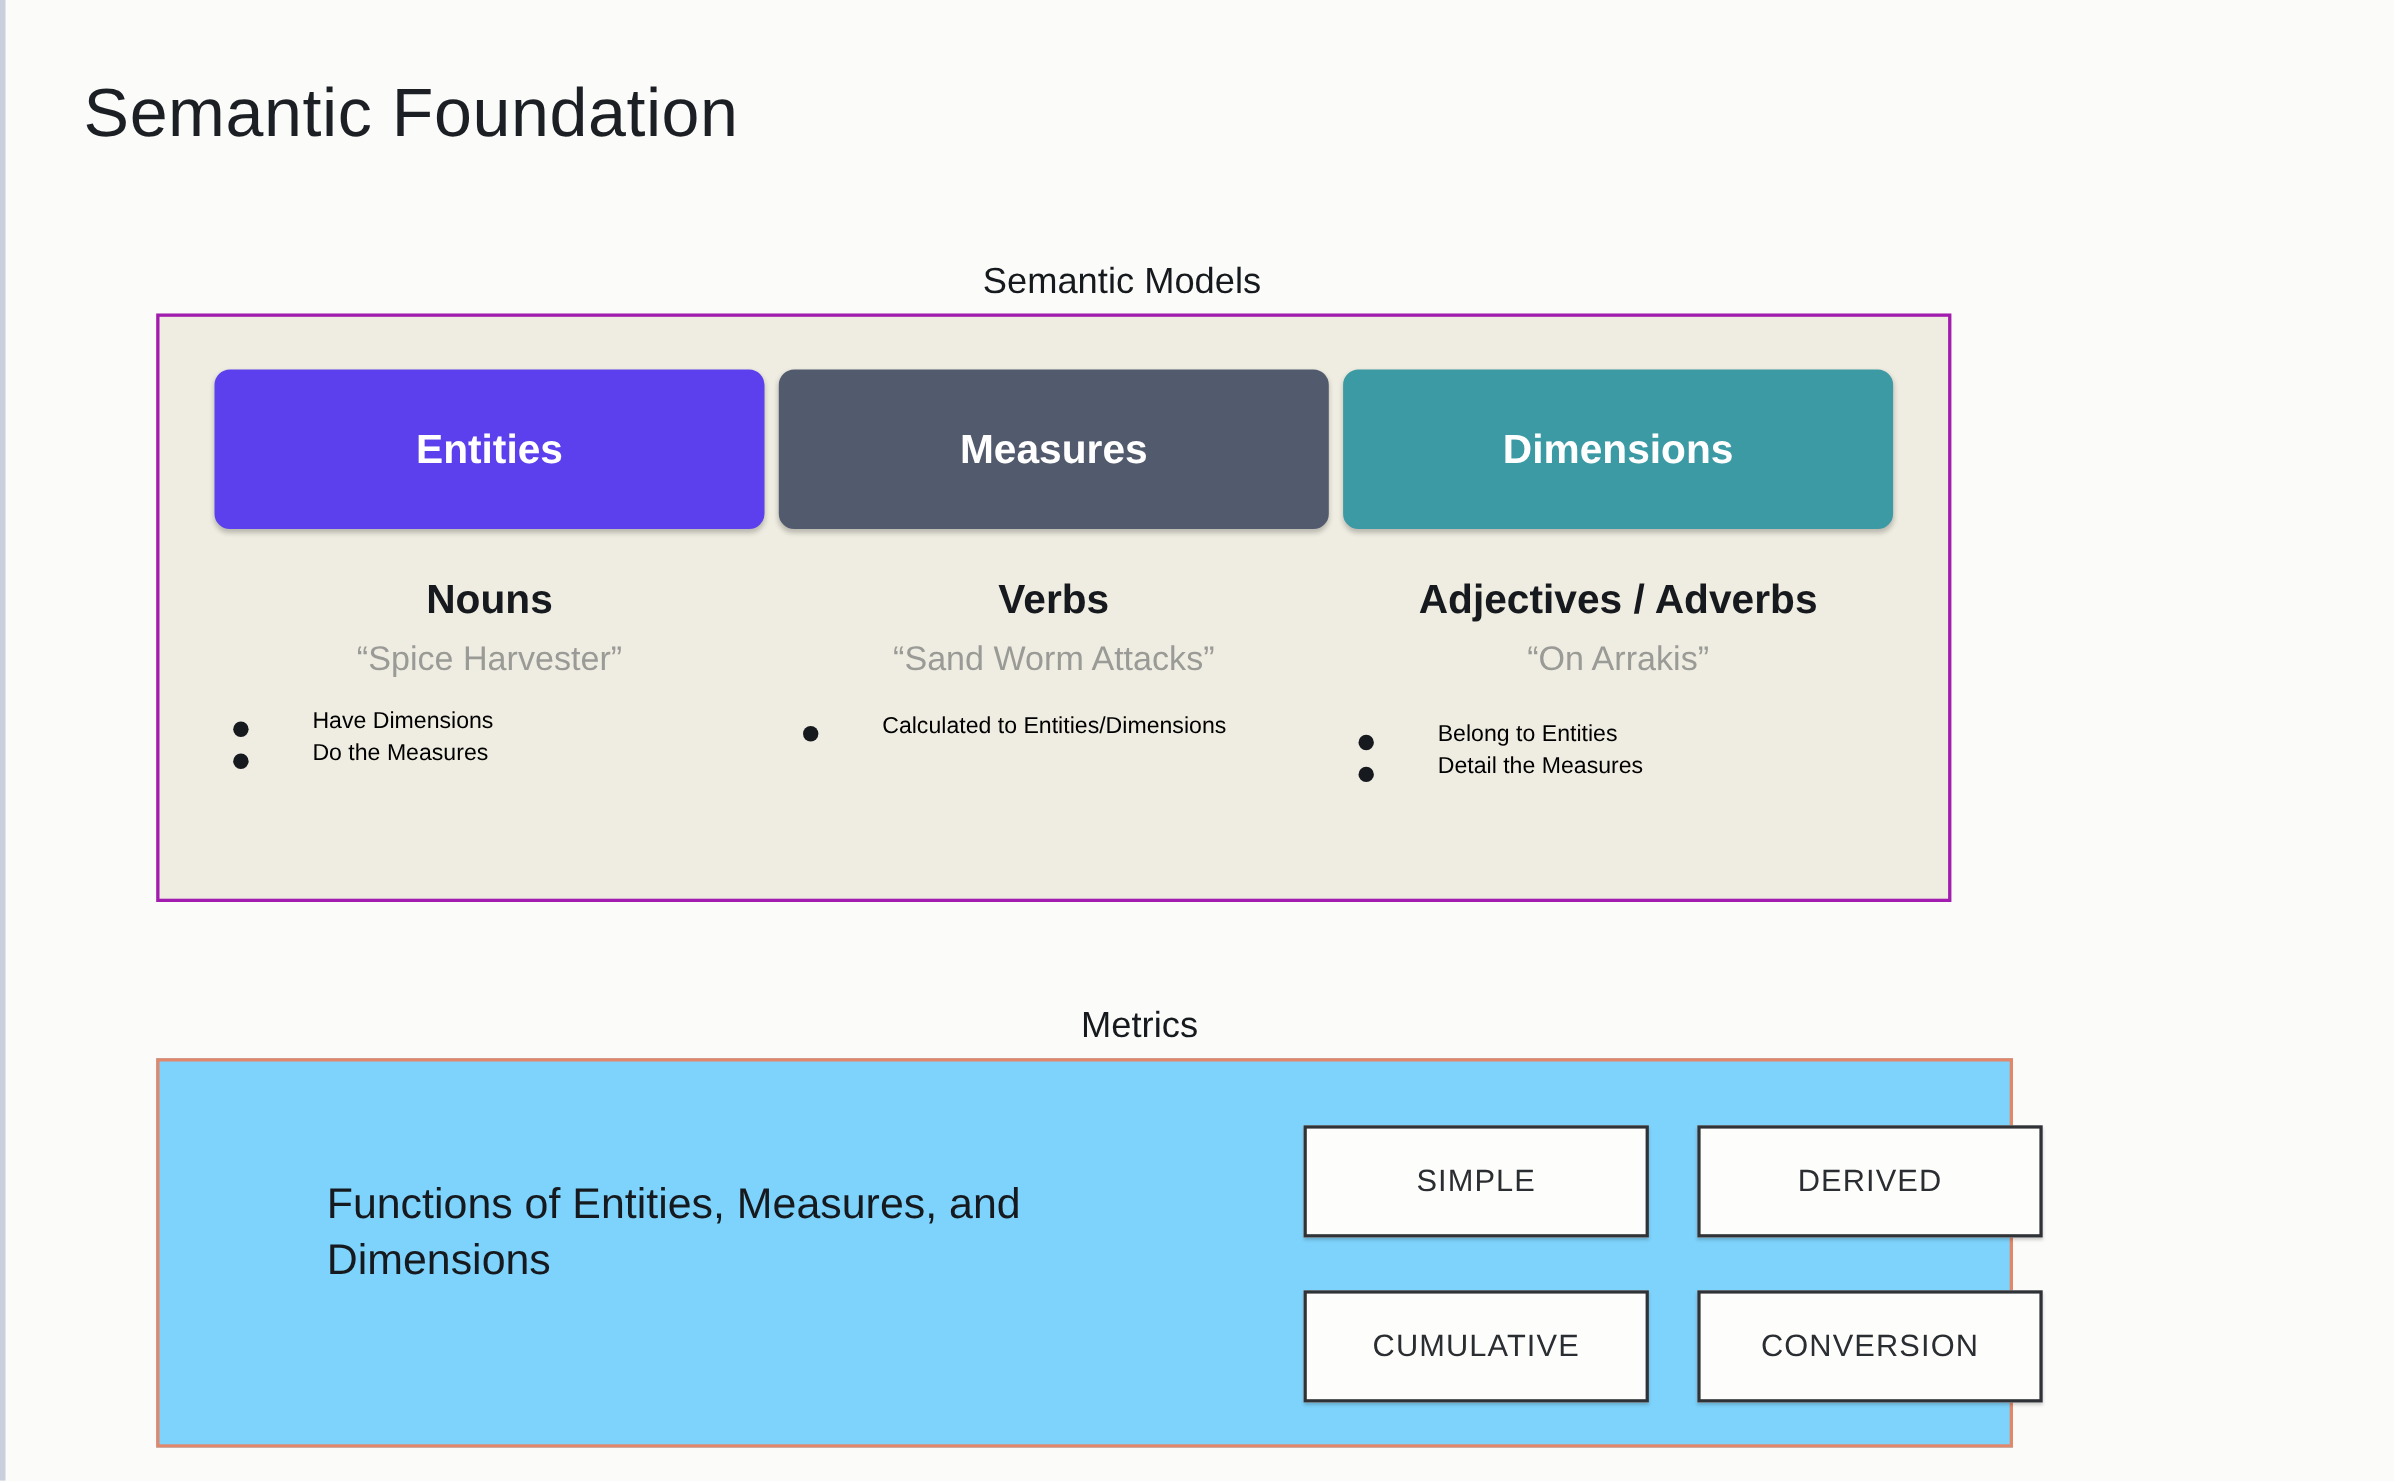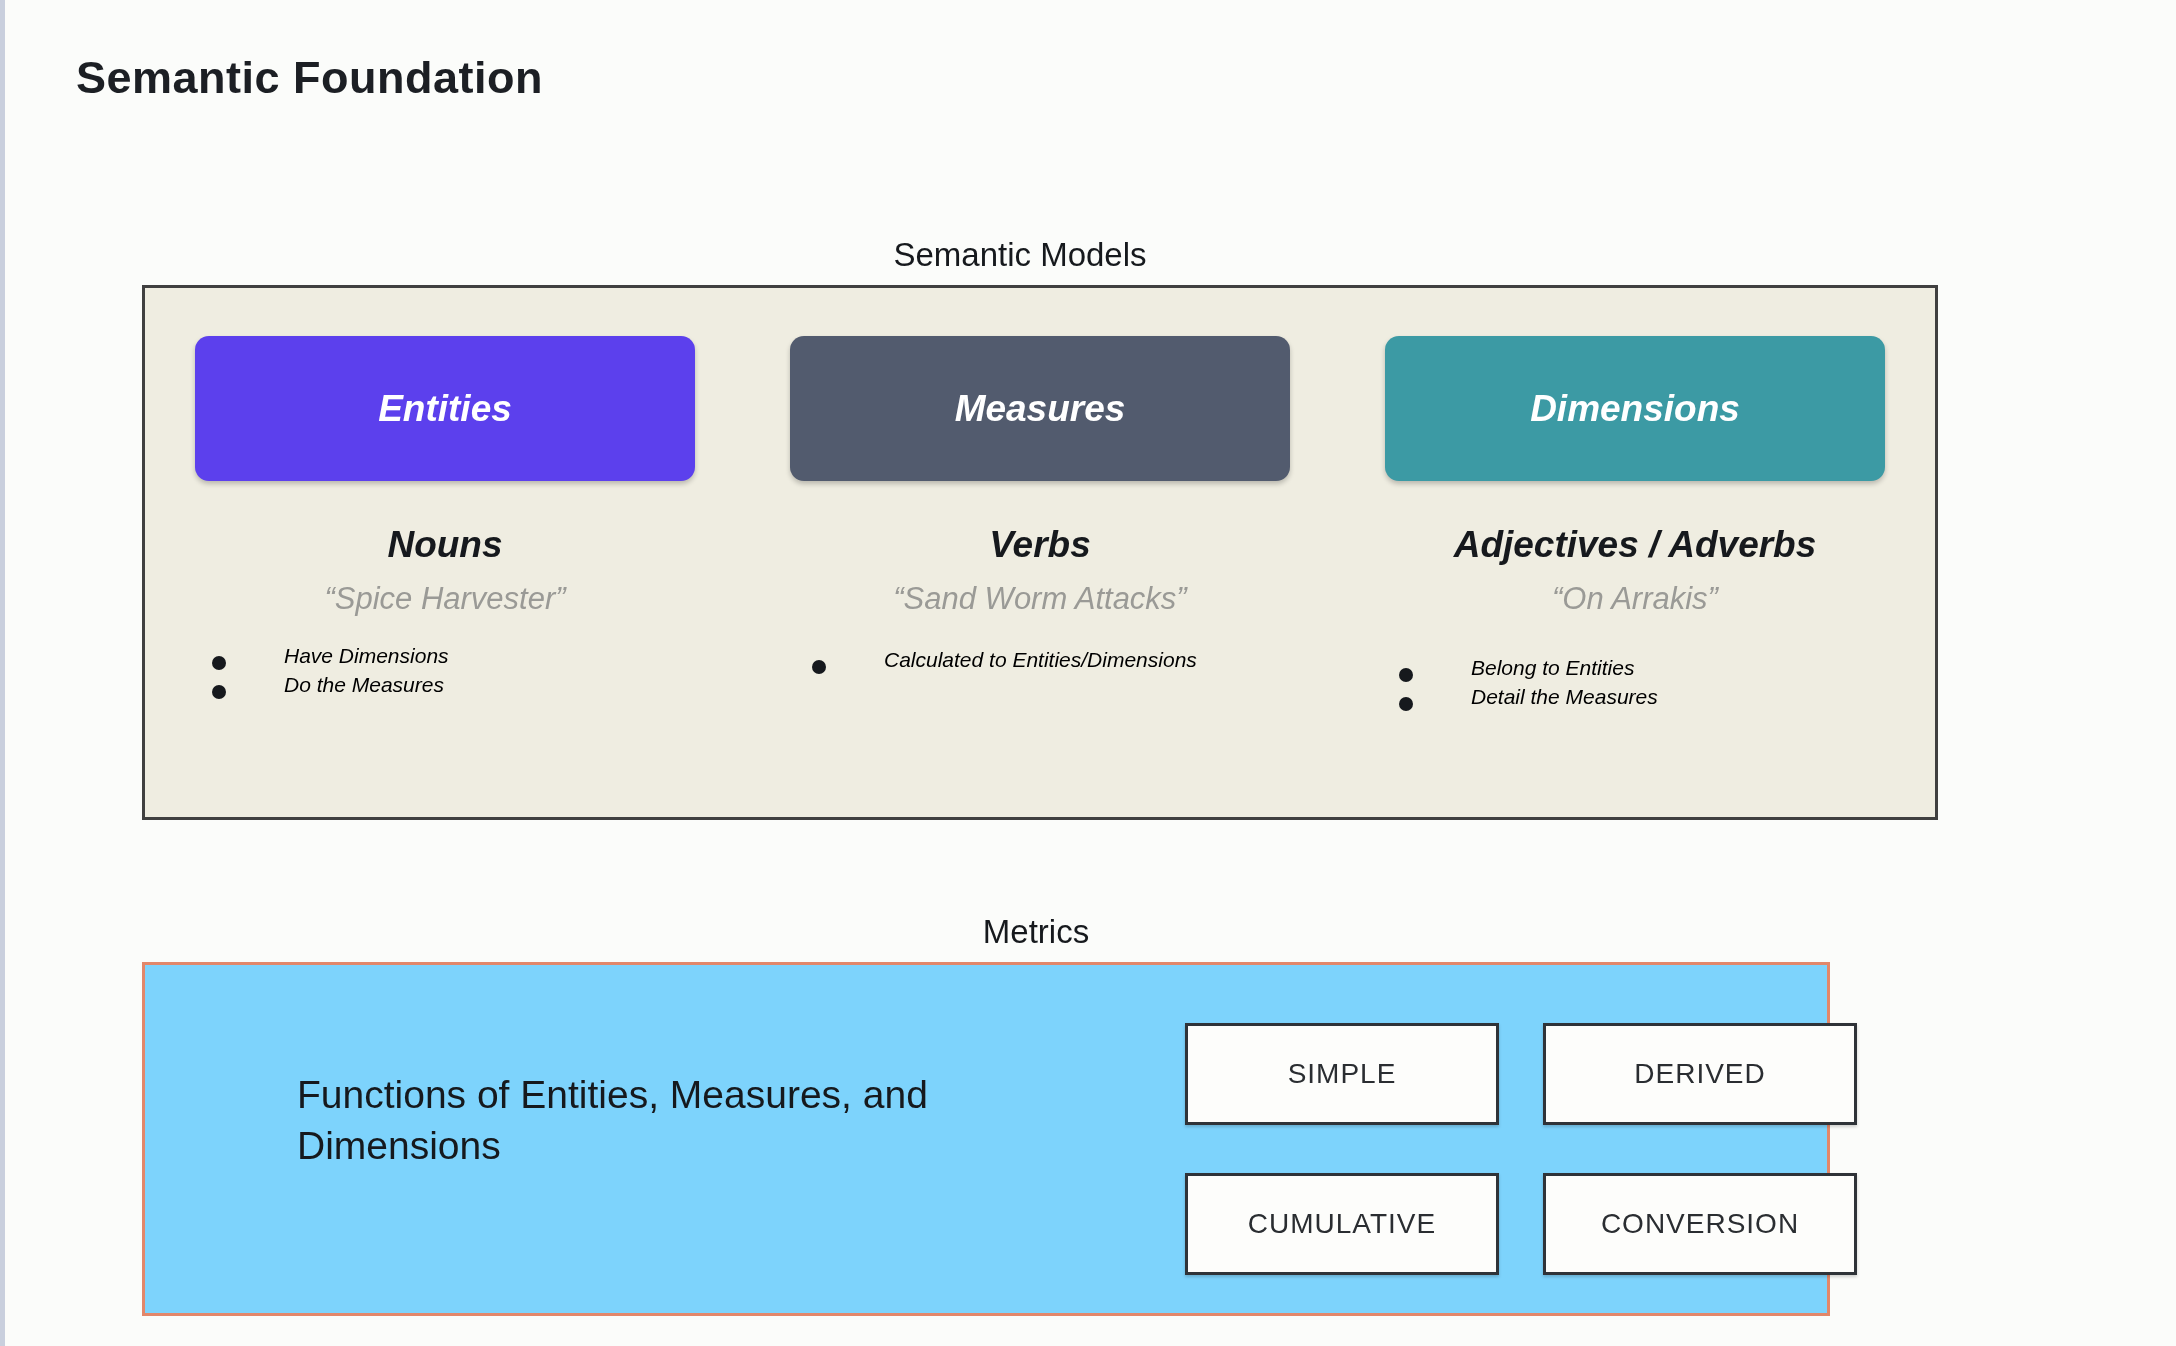--- a/index.html
+++ b/index.html
@@ -23,23 +23,23 @@
   .slide {
     position: absolute;
     left: 0; top: 0;
     width: 2176px; height: 1346px;
   }
 
   
   .page-title {
     position: absolute;
     left: 76px;
-    top: 52px;
-    font-size: 45px;
-    font-weight: 700;
+    top: 68px;
+    font-size: 62px;
+    font-weight: 400;
     color: #1c1f24;
     letter-spacing: 0.5px;
     white-space: nowrap;
   }
 
   
   .section-header {
     position: absolute;
     font-size: 33px;
     font-weight: normal;
@@ -56,26 +56,25 @@
     left: 16px;
     top: 913px;
     width: 2040px;
   }
 
   
   .models-panel {
     position: absolute;
     left: 142px;
     top: 285px;
-    width: 1796px;
+    width: 1632px;
     height: 535px;
     background: #efede1;
-    border: 3px solid #404040;
-    box-sizing: border-box;
-    font-style: italic;
+    border: 3px solid #a21caf;
+    box-sizing: border-box;
   }
   .models-columns {
     position: absolute;
     left: 0; top: 0;
     width: 100%; height: 100%;
     display: flex;
     justify-content: space-between;
     padding: 48px 50px 0 50px;
     box-sizing: border-box;
   }

